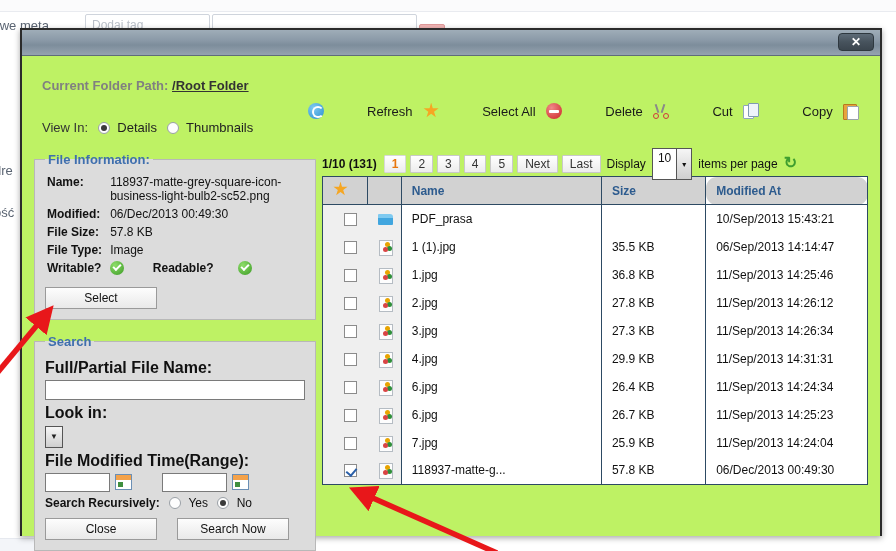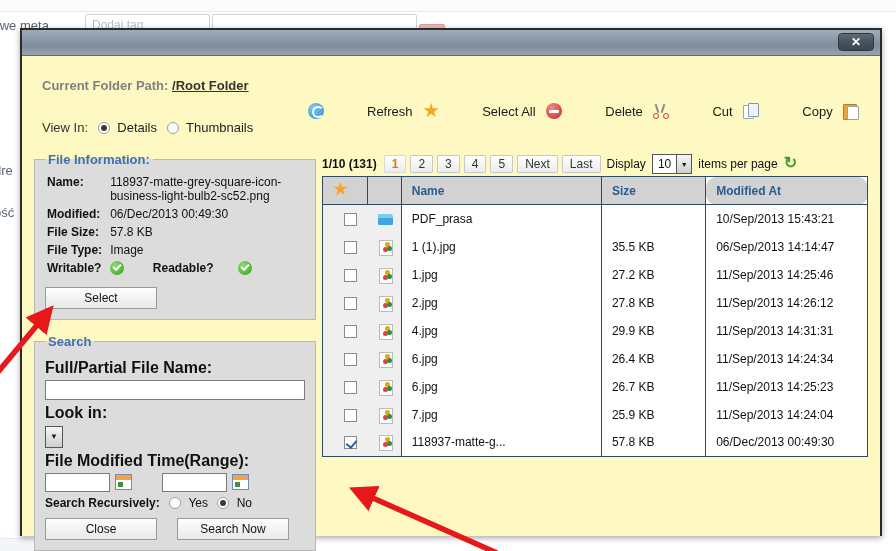--- a/index.html
+++ b/index.html
@@ -62,21 +62,21 @@
     border-bottom: 1px solid #5f6d79;
   }
   .close-btn {
     position: absolute; right: 6px; top: 3px; width: 36px; height: 18px;
     background: linear-gradient(to bottom, #5d6b77 0%, #47535d 50%, #3b464f 100%);
     border: 1px solid #2e383f; border-radius: 4px;
     color: #ffffff; font-size: 12px; font-weight: bold;
     text-align: center; line-height: 16px; cursor: pointer;
   }
 
-  .dlg-body { position: relative; width: 858px; height: 480px; background: #fef9c3; padding: 0; }
+  .dlg-body { position: relative; width: 858px; height: 480px; background: #bef264; padding: 0; }
 
   .path-row {
     position: absolute; left: 20px; top: 22px;
     font-size: 13px; font-weight: bold; color: #808080; white-space: nowrap;
   }
   .path-link { color: #333; text-decoration: underline; cursor: pointer; }
 
   .viewin-row { position: absolute; left: 20px; top: 64px; font-size: 13px; color: #222; white-space: nowrap; }
   .viewin-row .lbl { color: #333; }
   .radio {
@@ -181,21 +181,21 @@
   .rightpane { position: absolute; left: 300px; top: 96px; width: 546px; }
 
   .pager { font-size: 12px; color: #111; white-space: nowrap; display: flex; align-items: center; gap: 4px; height: 24px; }
   .pager .count { font-weight: bold; margin-right: 3px; }
   .pgbtn {
     border: 1px solid #c9c9c9; background: linear-gradient(to bottom,#ffffff,#ececec);
     padding: 1px 7px; font-size: 12px; color: #333; cursor: pointer; border-radius: 1px;
   }
   .pgbtn.cur { color: #e8760c; font-weight: bold; border-color:#d8d8d8; }
   .pgtxt { margin: 0 2px; }
-  .disp-wrap { display: inline-flex; align-items: stretch; height: 20px; }
+  .disp-wrap { display: inline-flex; align-items: stretch; height: 32px; }
   .disp-face { background:#fff; border:1px solid #555; border-right:none; padding:0 5px; font-size:12px; line-height:18px; }
   .disp-arrow { width:16px; background:linear-gradient(to bottom,#f6f6f6,#cfcfcf); border:1px solid #555; display:flex; align-items:center; justify-content:center; font-size:7px; }
   .go-ico {
     width: 16px; height: 16px; position: relative; display:inline-block; cursor:pointer;
   }
   .go-ico::before {
     content:"↻"; position:absolute; left:0; top:-3px; font-size:16px; color:#3f9e2f; font-weight:bold;
   }
 
   table.files {
@@ -419,29 +419,36 @@
               <td class="c-check"><span class="cbx"></span></td>
               <td class="c-icon"><span class="fi fi-img"></span></td>
               <td class="c-name">1 (1).jpg</td>
               <td class="c-size">35.5 KB</td>
               <td class="c-mod">06/Sep/2013 14:14:47</td>
             </tr>
             <tr>
               <td class="c-check"><span class="cbx"></span></td>
               <td class="c-icon"><span class="fi fi-img"></span></td>
               <td class="c-name">1.jpg</td>
-              <td class="c-size">27.2 KB</td>
+              <td class="c-size">36.8 KB</td>
               <td class="c-mod">11/Sep/2013 14:25:46</td>
             </tr>
             <tr>
               <td class="c-check"><span class="cbx"></span></td>
               <td class="c-icon"><span class="fi fi-img"></span></td>
               <td class="c-name">2.jpg</td>
               <td class="c-size">27.8 KB</td>
               <td class="c-mod">11/Sep/2013 14:26:12</td>
+            </tr>
+            <tr>
+              <td class="c-check"><span class="cbx"></span></td>
+              <td class="c-icon"><span class="fi fi-img"></span></td>
+              <td class="c-name">3.jpg</td>
+              <td class="c-size">27.3 KB</td>
+              <td class="c-mod">11/Sep/2013 14:26:34</td>
             </tr>
             <tr>
               <td class="c-check"><span class="cbx"></span></td>
               <td class="c-icon"><span class="fi fi-img"></span></td>
               <td class="c-name">4.jpg</td>
               <td class="c-size">29.9 KB</td>
               <td class="c-mod">11/Sep/2013 14:31:31</td>
             </tr>
             <tr>
               <td class="c-check"><span class="cbx"></span></td>

